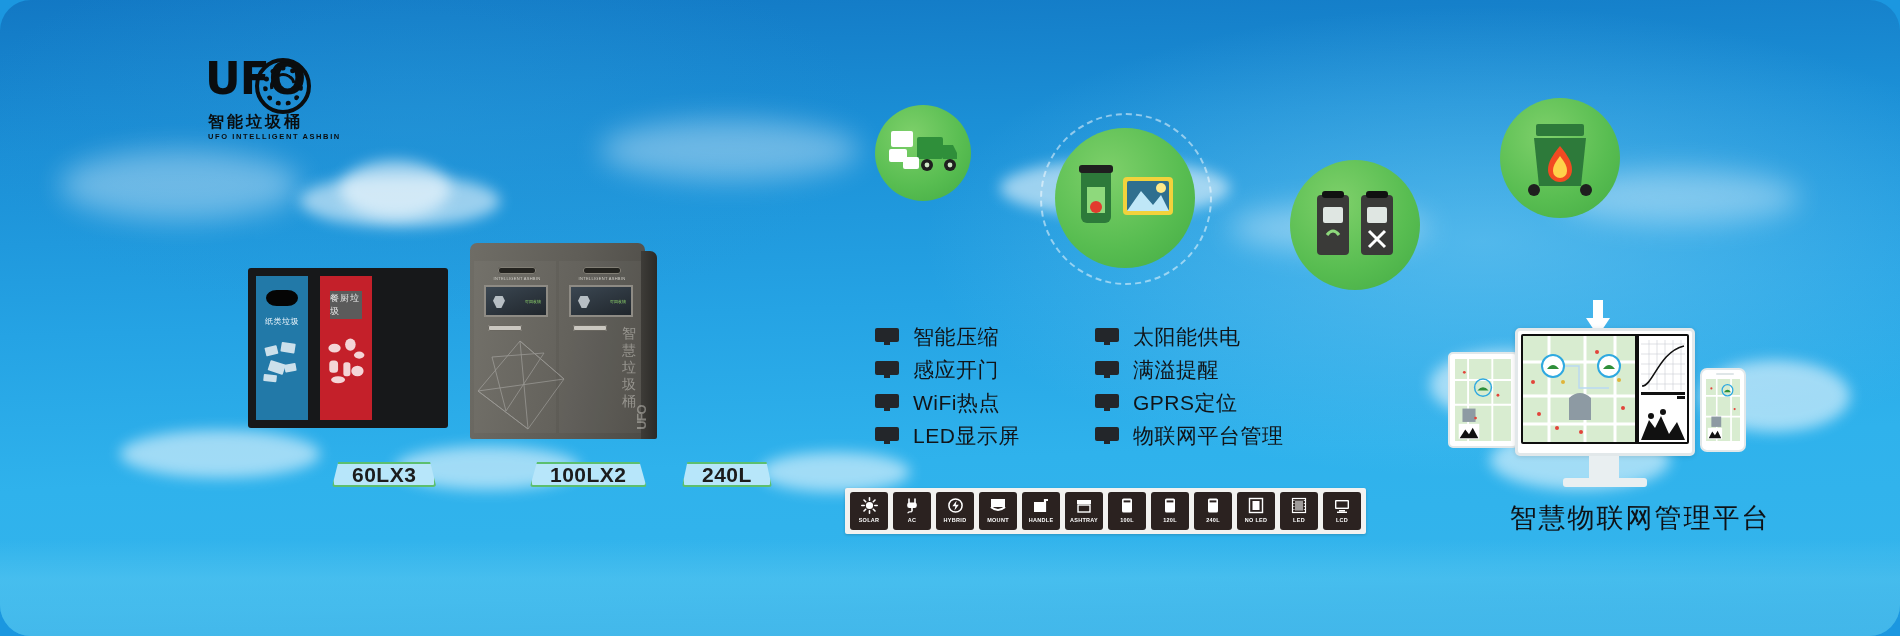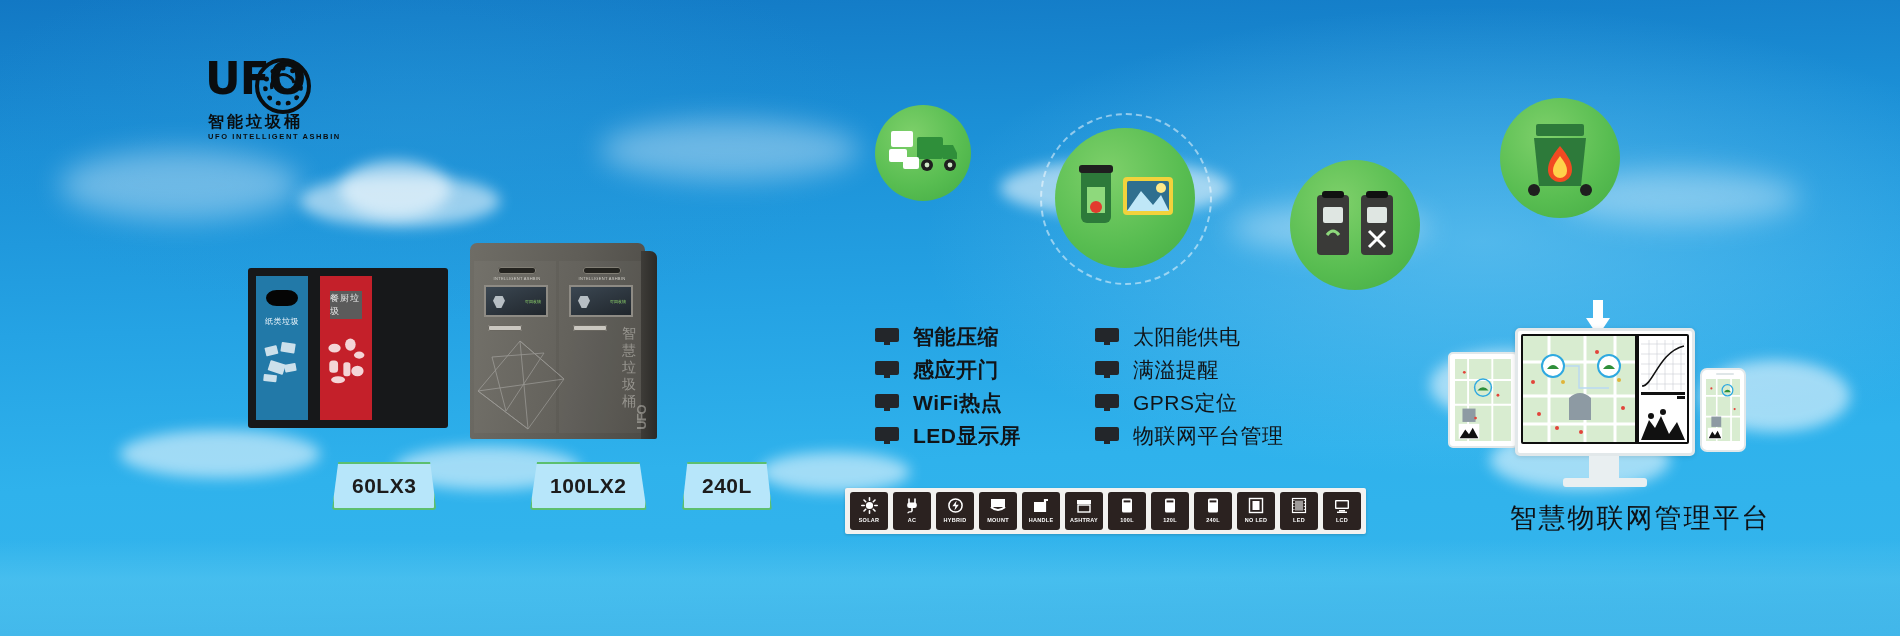--- a/index.html
+++ b/index.html
@@ -11,20 +11,21 @@
   }
 
   
   #banner {
     position:absolute; inset:0;
     background:
       radial-gradient(ellipse 900px 380px at 78% 38%, rgba(120,205,245,.55) 0%, rgba(120,205,245,0) 62%),
       radial-gradient(ellipse 700px 300px at 22% 20%, rgba(40,150,215,.45) 0%, rgba(40,150,215,0) 65%),
       linear-gradient(178deg,#1278c4 0%,#1b8fd6 22%,#25a3e4 48%,#2fb2ec 70%,#33b4ec 88%,#2aa4e2 100%);
     overflow:hidden;
+    border-radius:31px;
   }
   #banner::after{
     content:""; position:absolute; left:0; right:0; bottom:0; height:96px;
     background:linear-gradient(180deg,rgba(90,200,240,0) 0%,rgba(86,198,240,.55) 40%,rgba(70,186,235,.85) 100%);
     pointer-events:none;
   }
 
   .cloud { position:absolute; background:#fff; border-radius:50%; filter:blur(.4px); }
   .cloud.soft { opacity:.55; filter:blur(7px); }
   .cloud.vsoft { opacity:.35; filter:blur(14px); }
@@ -152,21 +153,21 @@
     background:#d2cfca; border-radius:2px;
   }
   #bin240 .recy{ position:absolute; left:30px; top:150px; width:46px; height:42px; opacity:.92; }
   #bin240 .rtext{
     position:absolute; left:0; right:0; top:197px; text-align:center;
     font-size:12px; color:#e8ded6; letter-spacing:1px;
   }
 
   
   .banner-tag {
-    position:absolute; height:48px; padding:0 18px;
+    position:absolute; height:25px; padding:0 18px;
     display:flex; align-items:center; justify-content:center;
     background:#b7e6fa; border:2px solid #5cbf6f;
     color:#1c1c1c; font-size:21px; font-weight:bold; letter-spacing:.5px;
     border-radius:3px;
     clip-path:polygon(6% 0%,94% 0%,100% 100%,0% 100%);
   }
   #tag1 { left:332px; top:462px; }
   #tag2 { left:530px; top:462px; }
   #tag3 { left:682px; top:462px; }
 
@@ -181,21 +182,21 @@
   #gc3 { left:1290px; top:160px; width:130px; height:130px; }
   #gc4 { left:1500px; top:98px; width:120px; height:120px; }
   .dashring {
     position:absolute; left:1040px; top:113px; width:172px; height:172px;
     border-radius:50%; border:2px dashed rgba(255,255,255,.5);
   }
 
   
   #features { position:absolute; left:875px; top:320px; width:470px; }
   #features .col { position:absolute; top:0; }
-  #features .col.left { left:0;font-weight:bold; }
+  #features .col.left { left:0; }
   #features .col.right { left:220px;text-align:right; }
   #features .frow { display:flex; align-items:center; height:33px; }
   #features .mon {
     width:24px; height:17px; margin-right:14px; position:relative; flex:none;
   }
   #features .mon .scr {
     position:absolute; left:0; top:0; width:24px; height:14px;
     background:#23262a; border-radius:2px;
   }
   #features .mon .st {

